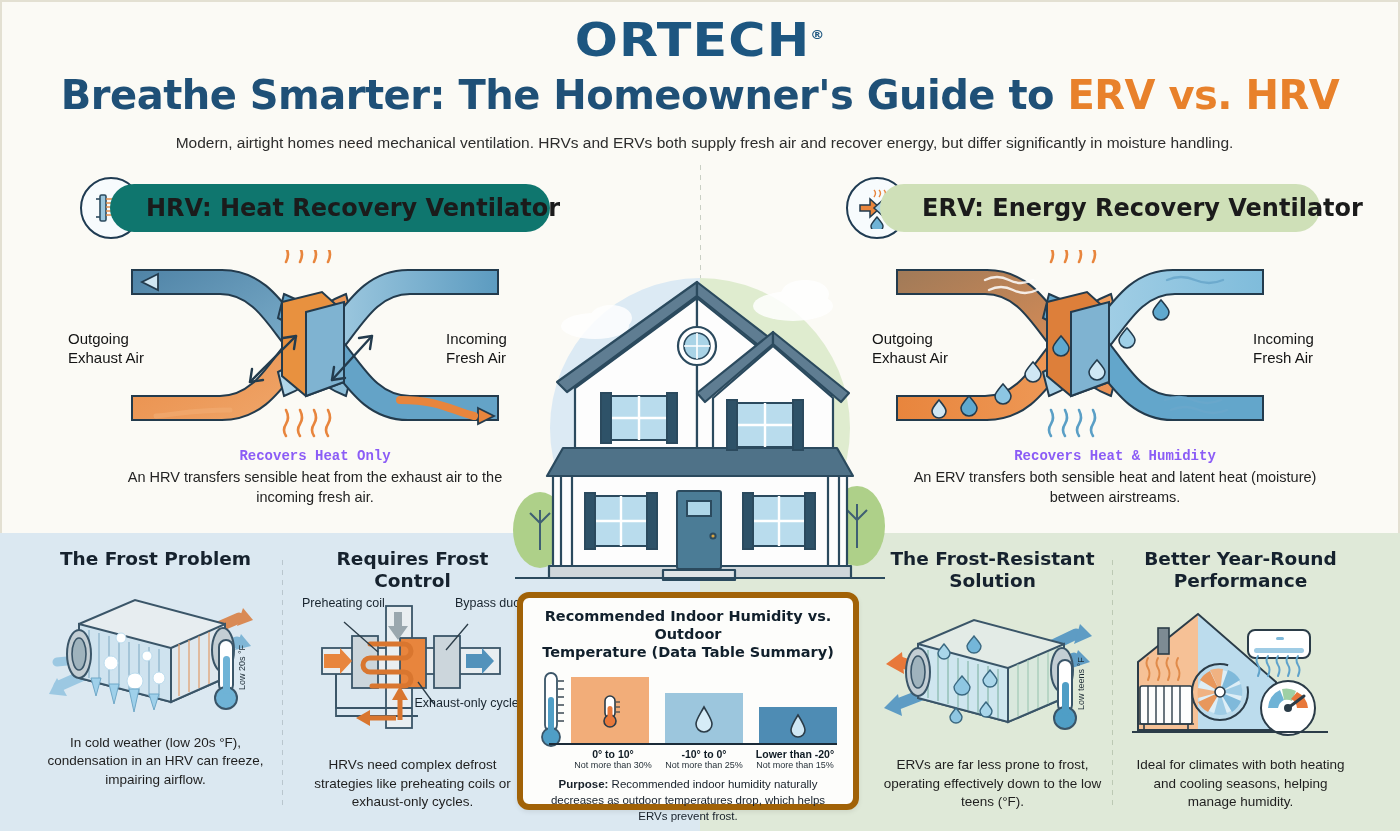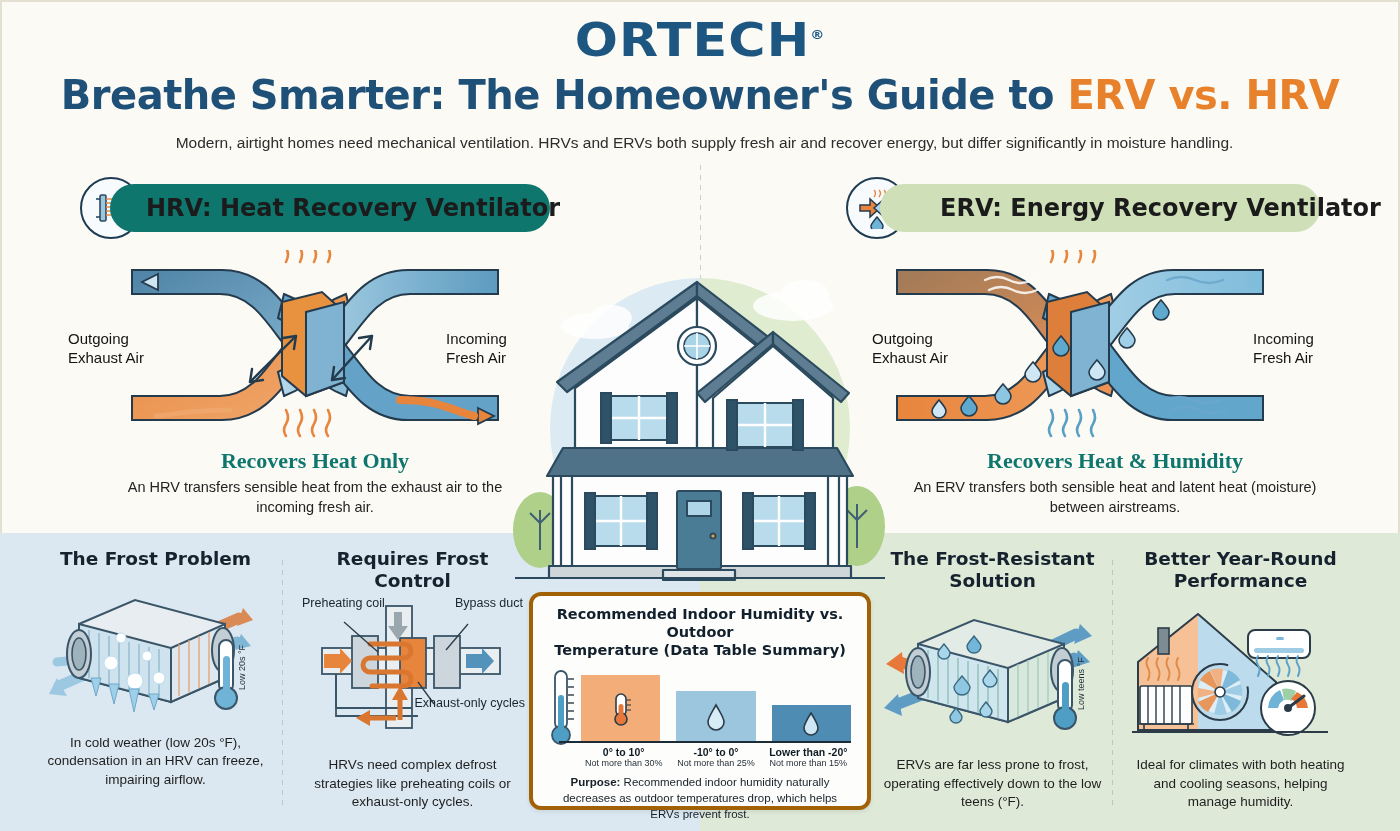--- a/index.html
+++ b/index.html
@@ -45,21 +45,21 @@
   
   .pill {
     position:absolute; height:48px; border-radius:24px; display:flex; align-items:center;
   }
   .pill.hrv { left:110px; top:184px; width:440px; background:#0f766e;justify-content:center; }
   .pill.erv { left:880px; top:184px; width:440px; background:#cfe0b8; }
   .pill-label {
     font-size:24px; font-weight:bold; color:#1b1b1b; padding-left:46px;
     font-family:"DejaVu Sans", sans-serif; white-space:nowrap;
   }
-  .pill.erv .pill-label { padding-left:60px; }
+  .pill.erv .pill-label { padding-left:42px; }
 
   .badge {
     position:absolute; width:62px; height:62px; border-radius:50%;
     background:#f7fbfd; border:2.5px solid #1f3b52; top:177px;
     display:flex; align-items:center; justify-content:center;
   }
   .badge.hrv { left:80px; }
   .badge.erv { left:846px; }
 
   
@@ -70,21 +70,21 @@
   .flowlabel { position:absolute; font-size:15px; font-weight:normal; color:#141414; line-height:1.25; }
   .flowlabel.out-l { left:68px;  top:330px; text-align:left; }
   .flowlabel.in-l  { left:446px; top:330px; text-align:left; }
   .flowlabel.out-r { left:872px; top:330px; text-align:left; }
   .flowlabel.in-r  { left:1253px; top:330px; text-align:left; }
 
   
   .blk { position:absolute; text-align:center; width:420px; }
   .blk.left  { left:105px; top:448px; }
   .blk.right { left:905px; top:448px; }
-  .blk h3 { font-size:22px; font-weight:bold; color:#0f766e; font-family:Liberation Serif, serif; }
+  .blk h3 { font-size:14px; font-weight:bold; color:#8b5cf6; font-family:Liberation Mono, monospace; }
   .blk p  { font-size:14.5px; color:#232323; margin-top:4px; line-height:1.35; }
 
   
   .panel { position:absolute; top:548px; width:225px; text-align:center; }
   .panel h4 {
     font-size:18.5px; font-weight:bold; color:#16222e; line-height:1.2;
     font-family:"DejaVu Sans", sans-serif;
   }
   .panel .art { height:150px; margin-top:8px; position:relative; }
   .panel p { font-size:13.5px; color:#1f1f1f; line-height:1.35; margin-top:6px; }
@@ -93,22 +93,22 @@
   .p3 { left:880px; }
   .p4 { left:1128px; }
 
   .panel-divider { position:absolute; top:560px; width:1px; height:250px;
                    background:repeating-linear-gradient(to bottom,#b9c6ce 0 5px,transparent 5px 10px); }
   .pd1 { left:282px; }
   .pd2 { left:1112px; background:repeating-linear-gradient(to bottom,#bcc9b4 0 5px,transparent 5px 10px); }
 
   
   .card {
-    position:absolute; left:529px; top:592px; width:342px; height:218px;
-    background:#fdfdfb; border:4px solid #a16207; border-radius:12px;
+    position:absolute; left:517px; top:592px; width:342px; height:218px;
+    background:#fdfdfb; border:6px solid #a16207; border-radius:12px;
     box-shadow:0 2px 5px rgba(0,0,0,.08);
   }
   .card h5 {
     text-align:center; font-size:14.5px; font-weight:bold; color:#11202c;
     padding:9px 14px 0; line-height:1.25; font-family:"DejaVu Sans", sans-serif;
   }
   .chart { position:relative; height:78px; margin:6px 16px 0 16px; }
   .bars { position:absolute; left:32px; right:0; bottom:0; height:76px; display:flex; align-items:flex-end; gap:16px; }
   .bar { flex:1; position:relative; display:flex; align-items:center; justify-content:center; }
   .axis { position:absolute; left:10px; right:0; bottom:0; height:2px; background:#1b2b38; }

